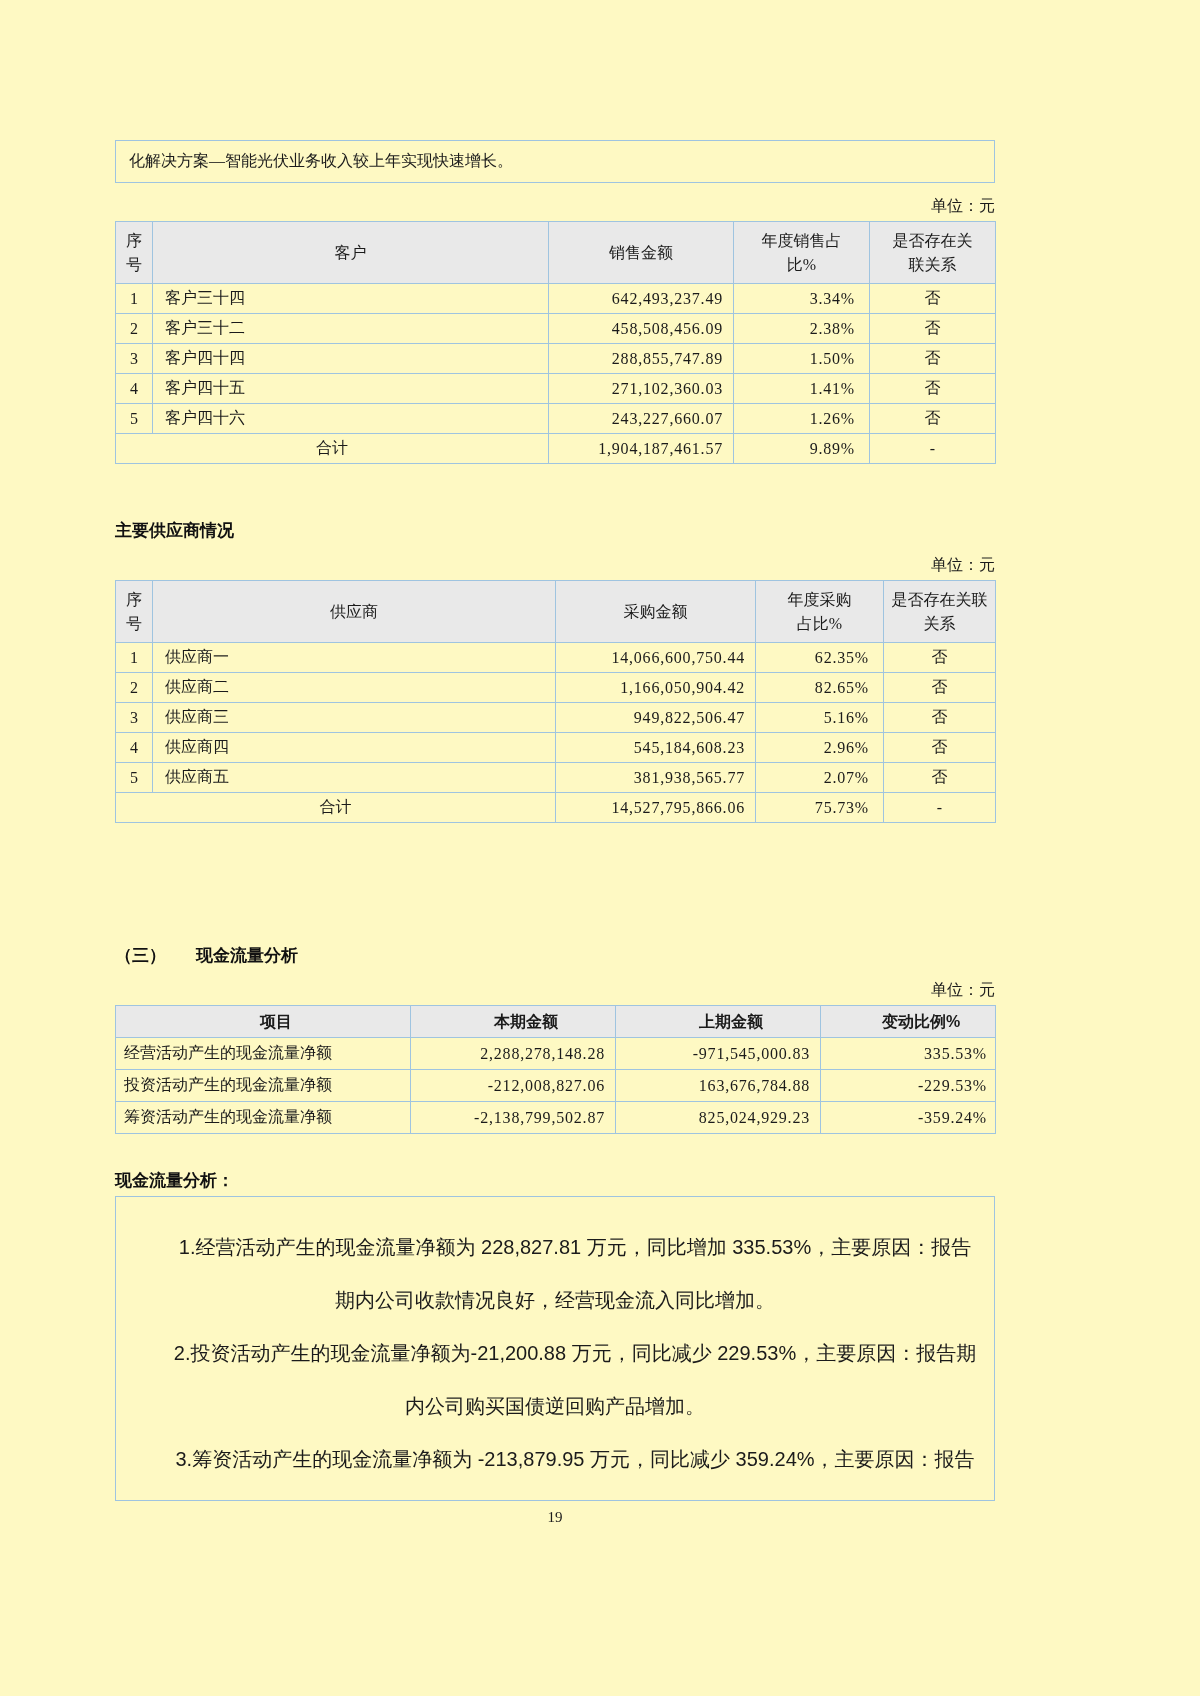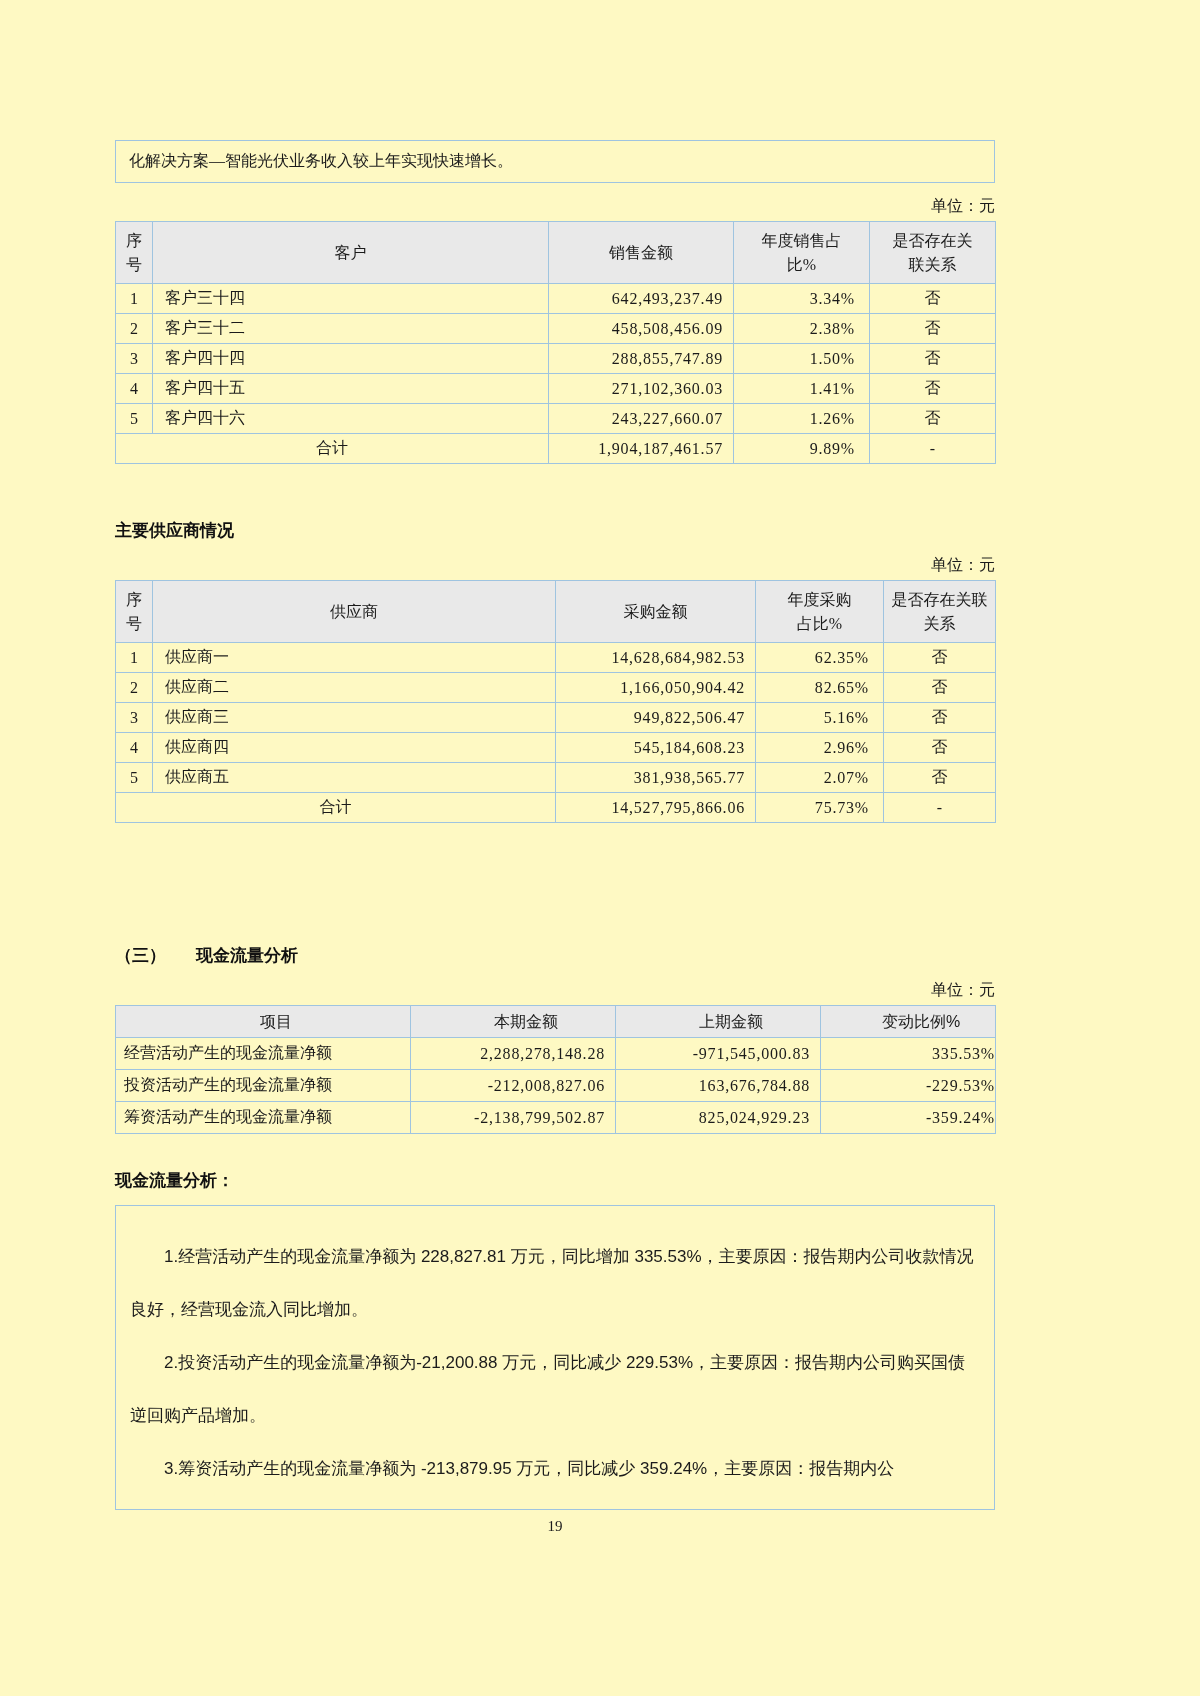--- a/index.html
+++ b/index.html
@@ -29,31 +29,31 @@
      line-height:24px;vertical-align:middle;}
   .tbl-main th{height:62px;}
   .tbl-main td{height:30px;}
   td.c-seq{text-align:center;}
   td.c-name{text-align:left;padding-left:12px;}
   td.c-amt{text-align:right;padding-right:10px;letter-spacing:0.05em;}
   td.c-pct{text-align:right;padding-right:14px;letter-spacing:0.05em;}
   td.c-rel{text-align:center;}
   td.c-total{text-align:center;}
 
-  .tbl-cf th{height:32px;font-family:"Liberation Sans",sans-serif;font-weight:normal;padding-left:27px;}
+  .tbl-cf th{height:32px;font-family:"Liberation Sans",sans-serif;font-weight:bold;padding-left:27px;}
   .tbl-cf td{height:32px;}
   .tbl-cf td.c-item{text-align:left;padding-left:8px;}
   .tbl-cf td.c-amt{padding-right:10px;}
-  .tbl-cf td.c-pct{padding-right:0;}
-
-  
-  .analysis-box{margin-top:13px;height:305px;box-sizing:border-box;
+  .tbl-cf td.c-pct{padding-right:8px;}
+
+  
+  .analysis-box{margin-top:4px;height:305px;box-sizing:border-box;
                 border:1px solid #9fc4e0;padding:24px 14px 0 14px;overflow:hidden;
-                font-family:"Liberation Sans",sans-serif;font-size:17px;font-weight:500;
-                color:#1b1b1b;}
+                font-family:"Liberation Sans",sans-serif;font-size:20px;font-weight:500;
+                color:#1b1b1b;text-align:center;}
   .analysis-box p{margin:0;line-height:53px;text-indent:2em;}
 
   .page-number{margin-top:8px;text-align:center;font-size:15px;}
 </style>
 </head>
 <body>
 
 <div class="page">
   <div class="content">
 
@@ -148,21 +148,21 @@
           <th>年度采购
 占比%</th>
           <th>是否存在关联
 关系</th>
         </tr>
       </thead>
       <tbody>
         <tr>
           <td class="c-seq">1</td>
           <td class="c-name">供应商一</td>
-          <td class="c-amt">14,628,684,982.53</td>
+          <td class="c-amt">14,066,600,750.44</td>
           <td class="c-pct">62.35%</td>
           <td class="c-rel">否</td>
         </tr>
         <tr>
           <td class="c-seq">2</td>
           <td class="c-name">供应商二</td>
           <td class="c-amt">1,166,050,904.42</td>
           <td class="c-pct">82.65%</td>
           <td class="c-rel">否</td>
         </tr>

